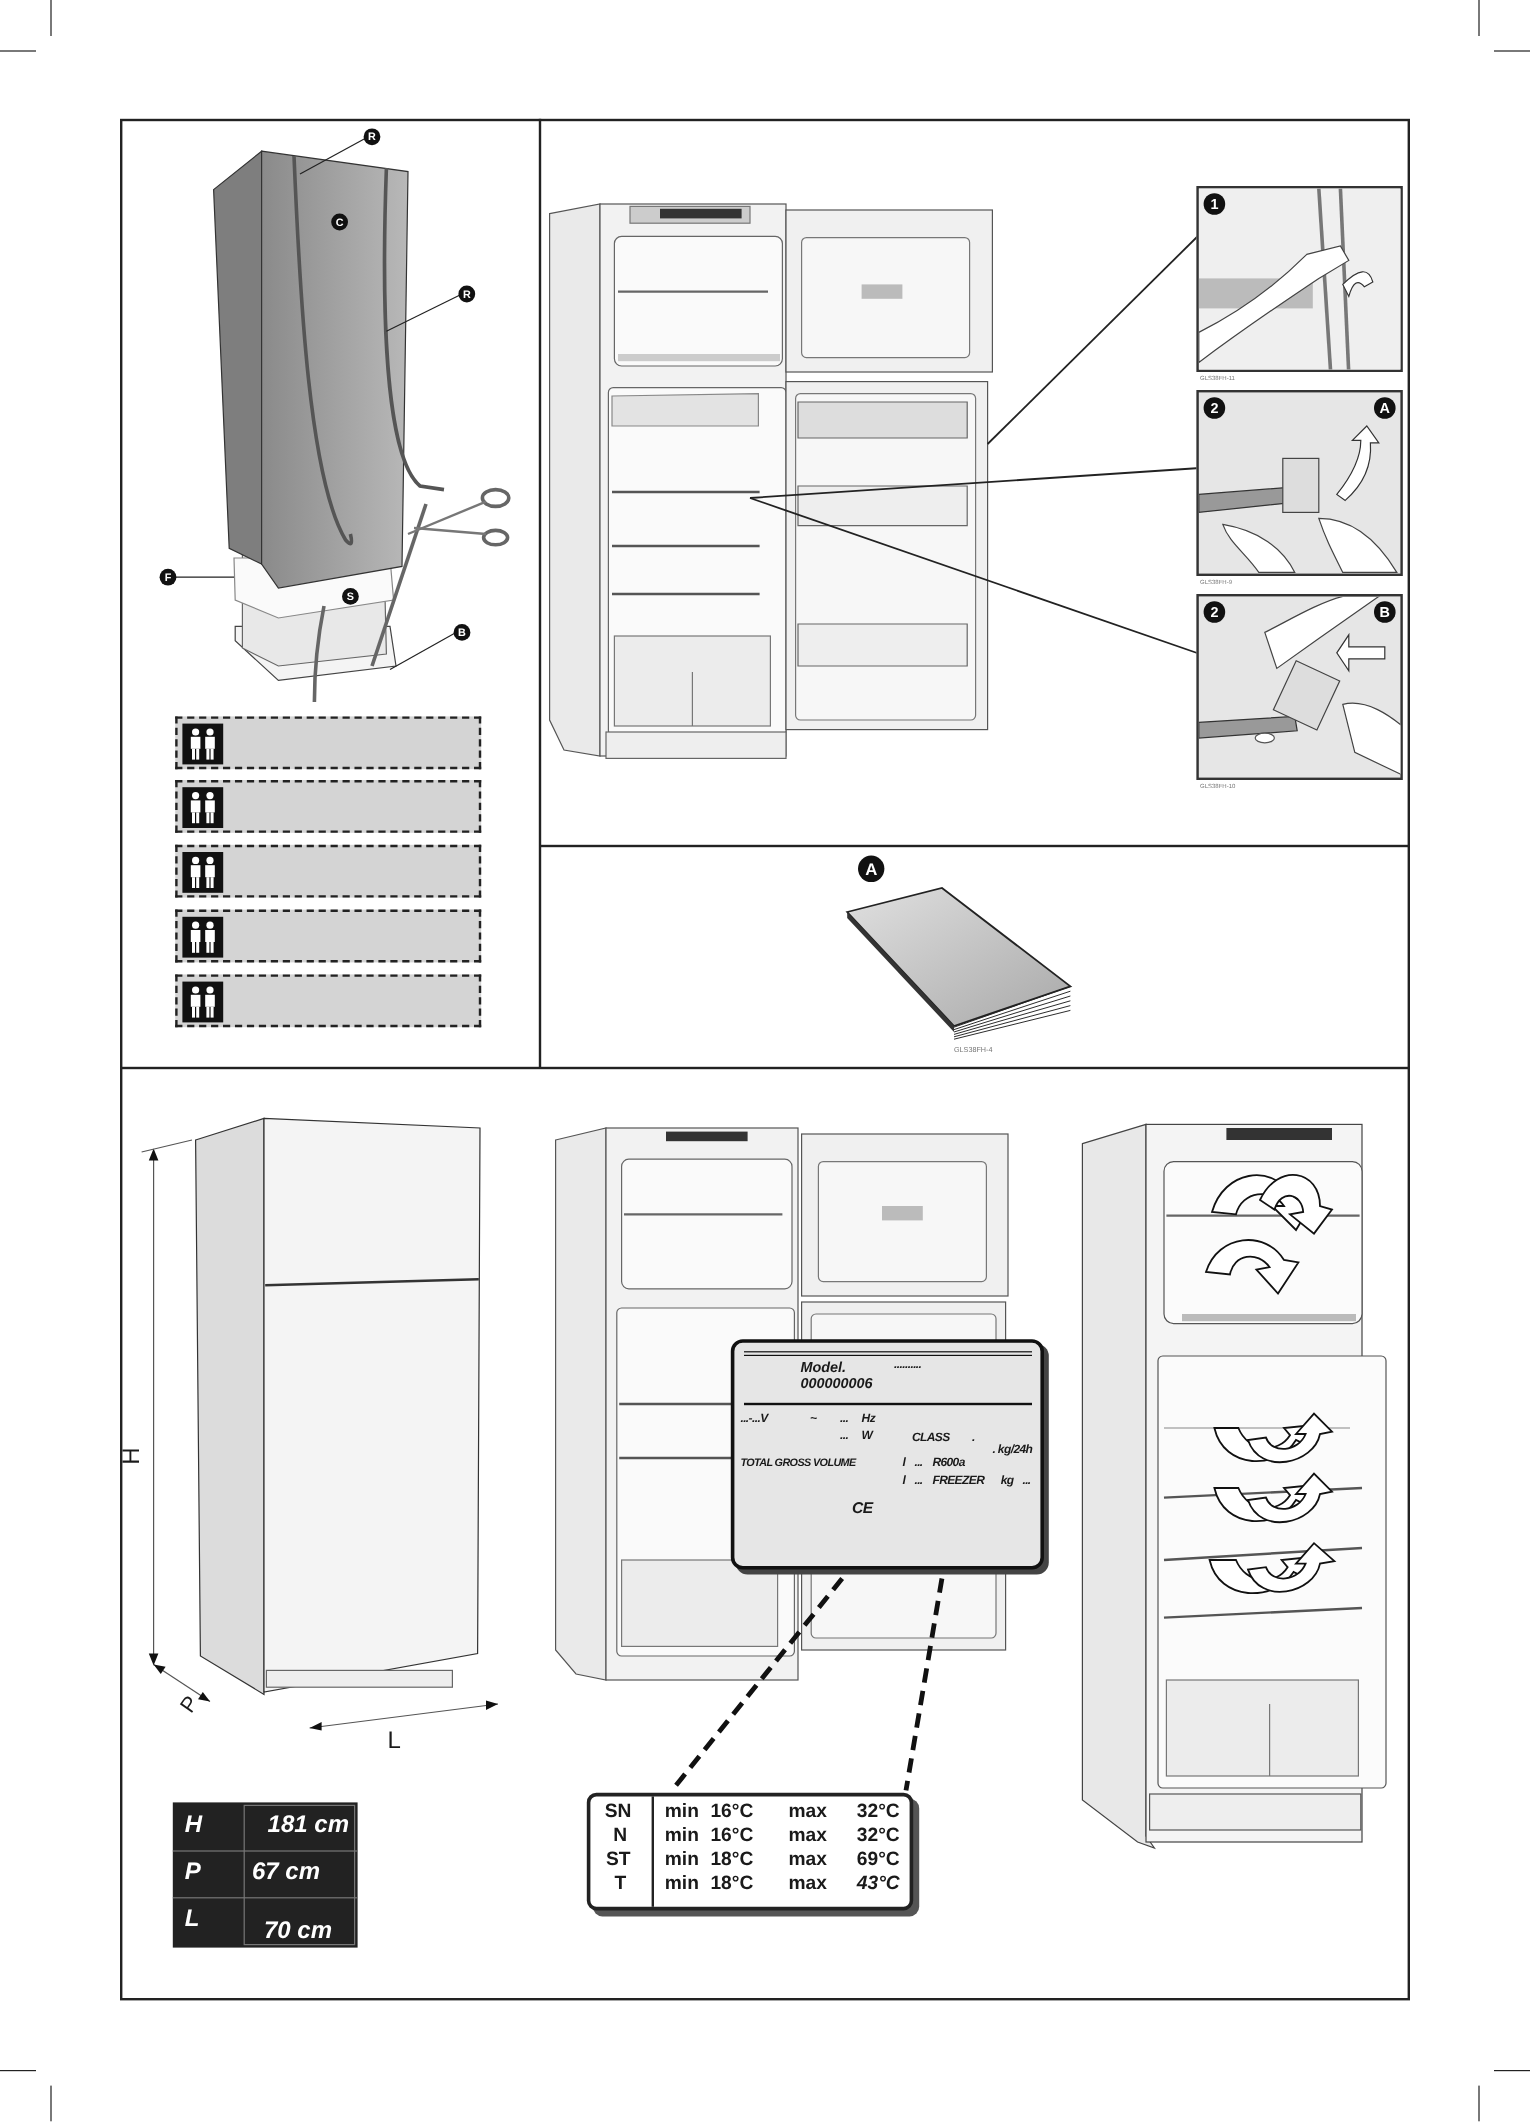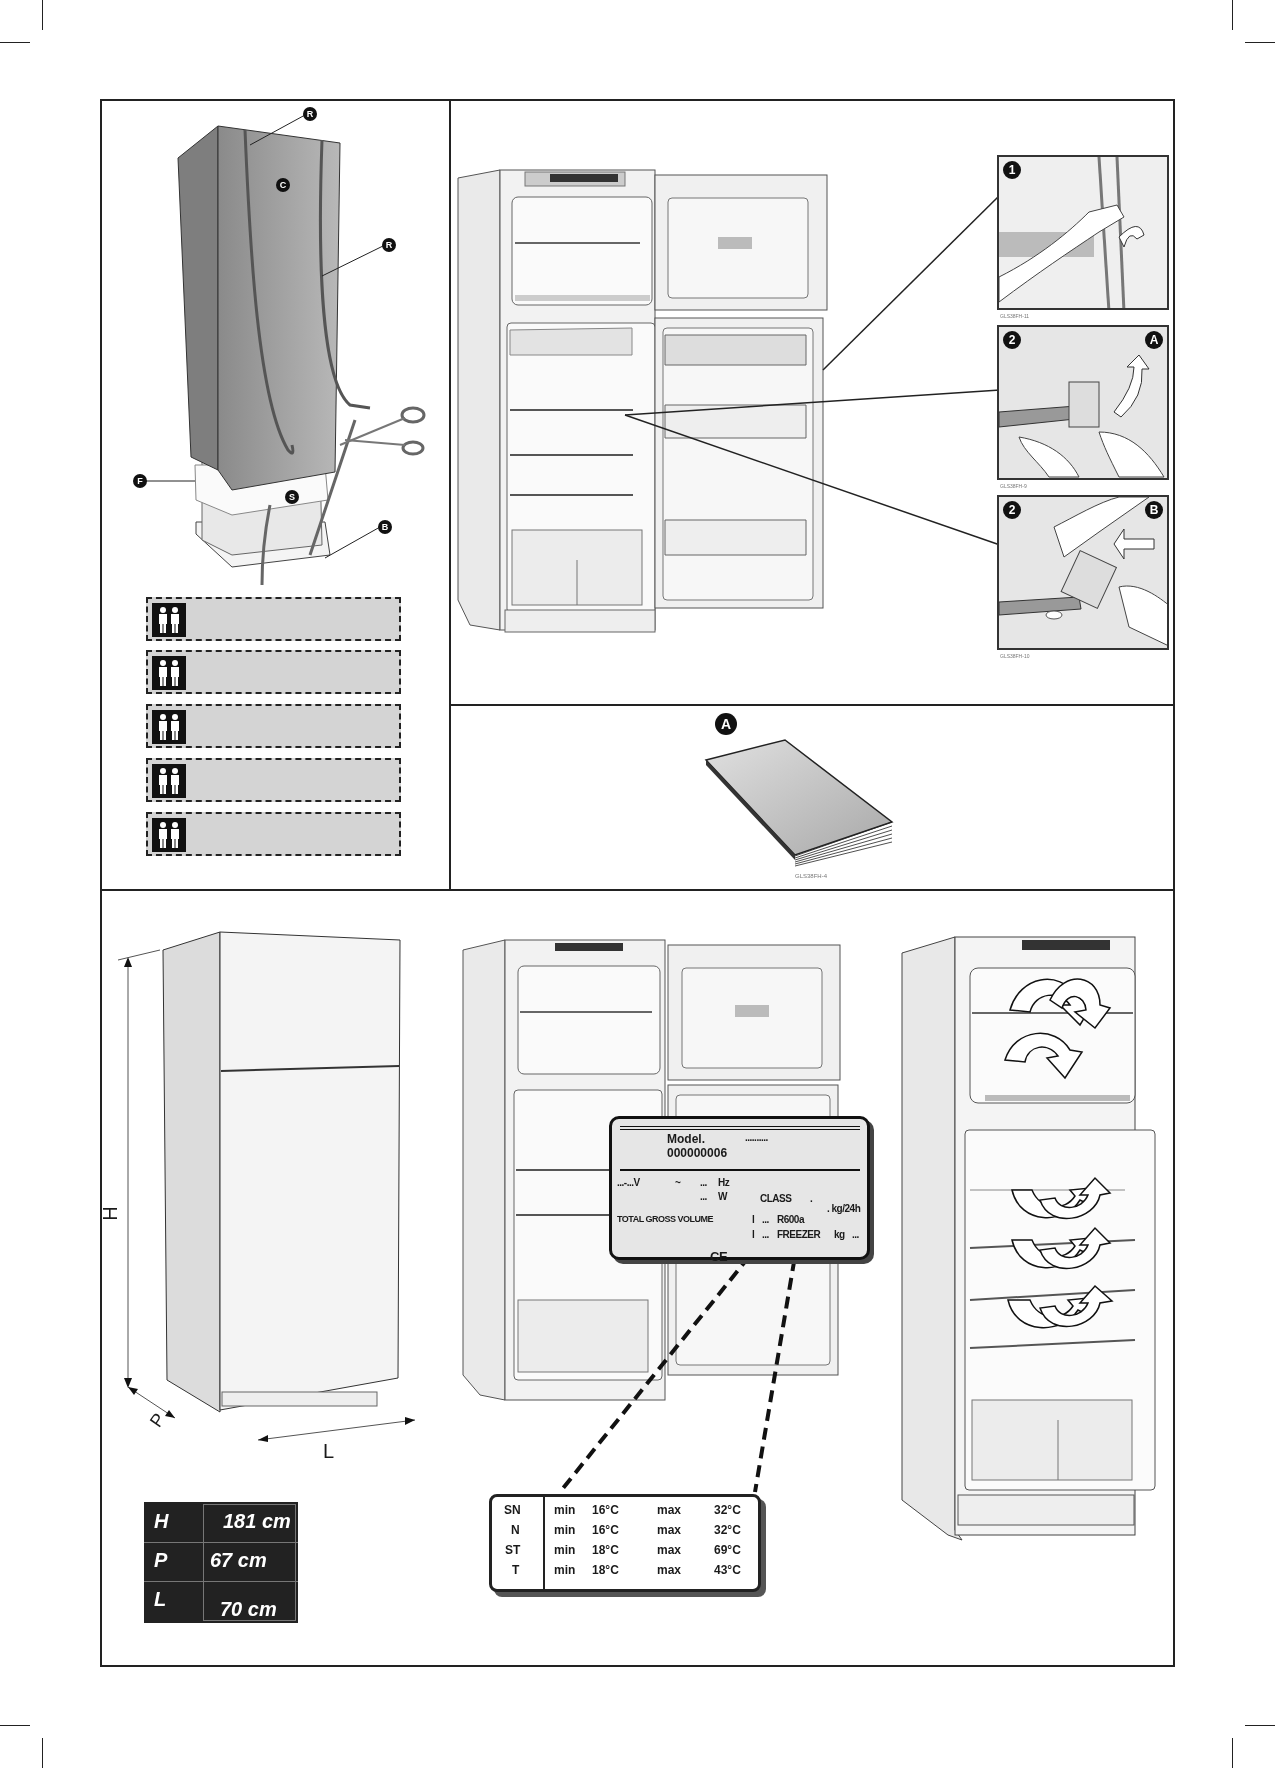--- a/index.html
+++ b/index.html
@@ -12,24 +12,24 @@
   .abs{position:absolute;}
   svg{position:absolute;overflow:visible;}
   .badge{position:absolute;width:14px;height:14px;border-radius:50%;background:#111;color:#fff;font-size:9px;font-weight:bold;display:flex;align-items:center;justify-content:center;}
   .bigbadge{width:22px;height:22px;font-size:14px;}
   .people-row{position:absolute;left:146px;width:255px;height:44px;background:#d4d4d4;border:2px dashed #222;box-sizing:border-box;}
   .people-icon{position:absolute;left:4px;top:4px;width:34px;height:34px;background:#111;}
   .step{position:absolute;border:2px solid #333;box-sizing:border-box;background:#e6e6e6;overflow:hidden;}
   .stepnum{position:absolute;top:4px;left:4px;width:18px;height:18px;border-radius:50%;background:#111;color:#fff;font-size:12px;font-weight:bold;display:flex;align-items:center;justify-content:center;}
   .steplet{position:absolute;top:4px;right:4px;width:18px;height:18px;border-radius:50%;background:#111;color:#fff;font-size:12px;font-weight:bold;display:flex;align-items:center;justify-content:center;}
   .caption{position:absolute;font-size:5px;color:#777;}
-  .rating{position:absolute;left:609px;top:1116px;width:261px;height:144px;background:#e6e6e6;border:3px solid #111;border-radius:10px;box-shadow:4px 4px 0 #444;box-sizing:border-box;}
+  .rating{position:absolute;left:609px;top:1116px;width:261px;height:192px;background:#e6e6e6;border:3px solid #111;border-radius:10px;box-shadow:4px 4px 0 #444;box-sizing:border-box;font-style:italic;}
   .rating .t{position:absolute;font-size:10px;font-weight:bold;font-family:"Liberation Sans Narrow","Liberation Sans",sans-serif;letter-spacing:-0.5px;}
   .climate{position:absolute;left:489px;top:1494px;width:272px;height:98px;background:#fff;border:3px solid #222;border-radius:8px;box-shadow:5px 5px 0 #555;box-sizing:border-box;}
-  .climate .c{position:absolute;font-size:12px;font-weight:bold;line-height:20px;}
+  .climate .c{position:absolute;font-size:16px;font-weight:bold;line-height:20px;}
   .dims{position:absolute;left:144px;top:1502px;width:154px;height:121px;background:#222;}
   .dims .cell{position:absolute;color:#fff;font-style:italic;font-weight:bold;font-size:20px;}
 </style>
 </head>
 <body>
 
 <div class="crop" style="left:42px;top:0;width:1px;height:30px;"></div>
 <div class="crop" style="left:0;top:42px;width:30px;height:1px;"></div>
 <div class="crop" style="left:1232px;top:0;width:1px;height:30px;"></div>
 <div class="crop" style="left:1245px;top:42px;width:30px;height:1px;"></div>
@@ -370,21 +370,21 @@
     <div class="c" style="left:13px;top:43px;">ST</div>
     <div class="c" style="left:62px;top:43px;">min</div>
     <div class="c" style="left:100px;top:43px;">18°C</div>
     <div class="c" style="left:165px;top:43px;">max</div>
     <div class="c" style="left:222px;top:43px;">69°C</div>
 
     <div class="c" style="left:20px;top:63px;">T</div>
     <div class="c" style="left:62px;top:63px;">min</div>
     <div class="c" style="left:100px;top:63px;">18°C</div>
     <div class="c" style="left:165px;top:63px;">max</div>
-    <div class="c" style="left:222px;top:63px;">43°C</div>
+    <div class="c" style="left:222px;top:63px;font-style:italic;">43°C</div>
   </div>
 </div>
 
 <div>
   <svg style="left:0;top:0;" width="1275" height="1560">
     <polygon points="902,953 955,937 955,1530 962,1540 948,1535 902,1500" fill="#e8e8e8" stroke="#444"></polygon>
     <rect x="955" y="937" width="180" height="598" fill="#f4f4f4" stroke="#444"></rect>
     <rect x="1022" y="940" width="88" height="10" fill="#333"></rect>
     <rect x="970" y="968" width="165" height="135" rx="8" fill="#fbfbfb" stroke="#555"></rect>
     <line x1="972" y1="1013" x2="1133" y2="1013" stroke="#666" stroke-width="2"></line>

